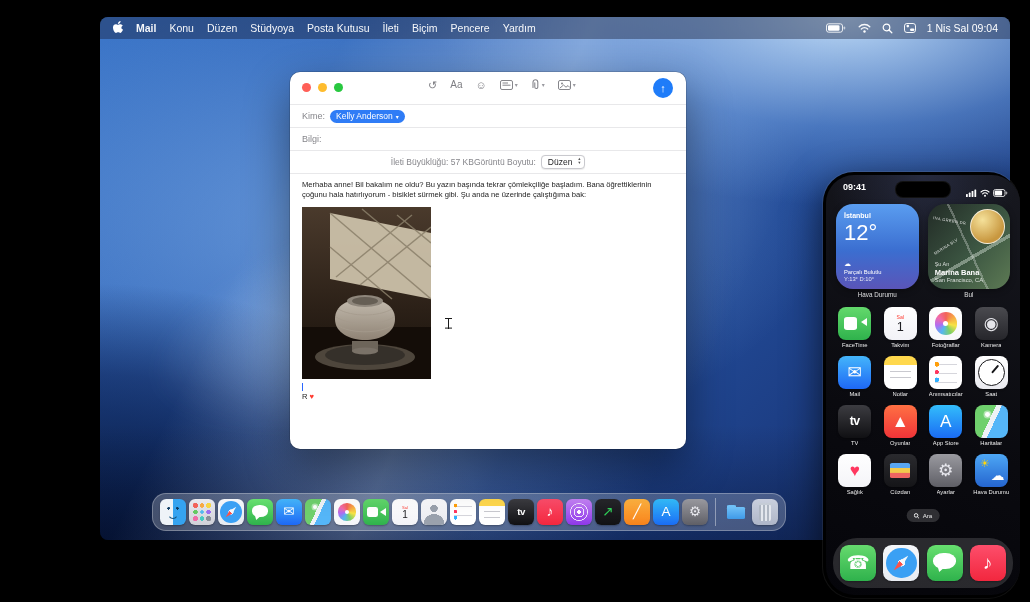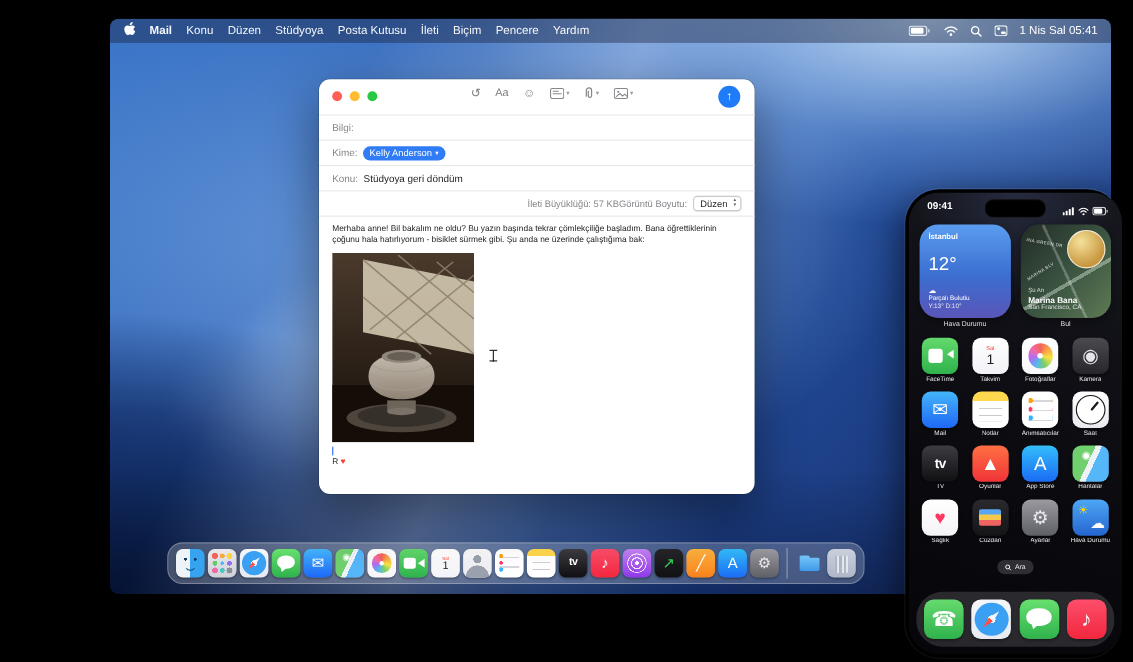--- a/index.html
+++ b/index.html
@@ -39,21 +39,21 @@
   .tool{display:flex;align-items:center;gap:2px;font-size:11px;line-height:1}
   .tool .chev{font-size:6px;color:#9a9aa0}
   .tool svg{display:block}
   #mw-send{position:absolute;right:13px;top:6px;width:20px;height:20px;border-radius:50%;background:#1f7cf9;
       color:#fff;display:flex;align-items:center;justify-content:center;font-size:11px;font-weight:700}
   .mw-row{display:flex;align-items:center;height:22px;padding:0 12px;border-top:.5px solid #e8e8ea}
   .fld-label{color:#86868b;margin-right:5px}
   .chip{display:inline-flex;align-items:center;gap:3px;background:#2f7cf6;color:#fff;border-radius:8px;
       padding:1.5px 6px;font-size:8.5px}
   .chip .chev{font-size:6px}
-  .mw-size-row{justify-content:flex-end;color:#86868b;font-size:8.5px}
+  .mw-size-row{justify-content:center;color:#86868b;font-size:8.5px}
   .size-right{display:flex;align-items:center;gap:5px}
   .mw-select{display:flex;align-items:center;gap:5px;border:.5px solid #c9c9ce;border-radius:4px;
       padding:1px 3px 1px 6px;background:#fff;color:#1d1d1f;box-shadow:0 .5px 1px rgba(0,0,0,.08)}
   .updown{display:flex;flex-direction:column;font-size:3.8px;line-height:3.6px;color:#555}
   #mw-body{padding:6px 12px 0;position:relative}
   #mw-paragraph{font-size:7.6px;line-height:9.6px;color:#222;width:360px}
   #pottery-photo{margin-top:8px;display:block}
   #caret-line{height:10px;margin-top:3px;position:relative}
   #insertion-caret{position:absolute;left:0;top:1px;width:1px;height:8px;background:#2a66ff}
   .closing-line{font-size:7.6px;line-height:9.2px;color:#222}
@@ -170,21 +170,21 @@
                  linear-gradient(200deg,#17181f 0%,#0a0a0f 60%,#05050a 100%)}
   #ph-time{position:absolute;left:17px;top:7px;font-size:9px;font-weight:700}
   #ph-island{position:absolute;left:50%;top:6px;transform:translateX(-50%);width:54px;height:15px;border-radius:8px;
       background:#000;border:.5px solid rgba(255,255,255,.07)}
   #ph-status-right{position:absolute;right:12px;top:8px;display:flex;align-items:center;gap:3px}
   #ph-widgets{position:absolute;top:29px;left:10px;right:10px;display:flex;gap:9px}
   .widget{width:85px;height:85px;border-radius:17px;overflow:hidden;position:relative;
       box-shadow:0 2px 6px rgba(0,0,0,.35)}
   #widget-weather{background:linear-gradient(180deg,#5a9df0 0%,#3b6ed0 55%,#5a55b8 100%);padding:8px;box-sizing:border-box}
   #wx-city{font-size:7px;font-weight:600}
-  #wx-temp{font-size:17px;font-weight:300;margin-top:11px}
+  #wx-temp{font-size:22px;font-weight:300;margin-top:1px}
   #wx-bottom{position:absolute;left:8px;bottom:7px}
   #wx-glyph{font-size:7px}
   #wx-cond{font-size:5.8px;margin-top:1px}
   #wx-hilo{font-size:5.8px;color:rgba(255,255,255,.85);margin-top:1px}
   #widget-findmy{background:linear-gradient(130deg,#222b26 0%,#3c5642 55%,#5d7a54 100%)}
   #widget-findmy .streets{position:absolute;inset:0;
       background:linear-gradient(65deg,transparent 48%,rgba(255,255,255,.28) 48% 50%,transparent 50%),
                  linear-gradient(150deg,transparent 58%,rgba(230,240,230,.4) 58% 61%,transparent 61%)}
   .street-label{position:absolute;font-size:4px;letter-spacing:.4px;color:rgba(255,255,255,.8);white-space:nowrap}
   #street1{left:5px;top:14px;transform:rotate(10deg)}
@@ -251,21 +251,21 @@
             <line x1="7" y1="7" x2="9.8" y2="9.8" stroke="#fff" stroke-width="1.3" stroke-linecap="round"></line>
           </svg>
       </span>
       <span>
         <svg width="12" height="10" viewBox="0 0 12 10">
             <rect x="0.5" y="0.5" width="11" height="9" rx="2.4" stroke="rgba(255,255,255,.95)" fill="none"></rect>
             <circle cx="3.8" cy="3.1" r="1.3" fill="#fff"></circle>
             <rect x="6" y="5.6" width="4.4" height="2.4" rx="1.2" fill="#fff"></rect>
           </svg>
       </span>
-      <span id="menubar-clock">1 Nis Sal 05:41</span>
+      <span id="menubar-clock">1 Nis Sal 09:04</span>
     </span>
   </div>
 
   <div id="mail-window">
     <div id="mw-toolbar">
       <div class="traffic">
         <span class="tl red"></span>
         <span class="tl yellow"></span>
         <span class="tl green"></span>
       </div>
@@ -301,32 +301,28 @@
             </svg>
           <span class="chev">▾</span>
         </span>
       </div>
       <div id="mw-send">
           <span>↑</span>
         </div>
     </div>
 
     <div class="mw-row">
-      <span class="fld-label">Bilgi:</span>
-    </div>
-    <div class="mw-row">
       <span class="fld-label">Kime:</span>
       <span class="chip">
         <span>Kelly Anderson</span>
         <span class="chev">▾</span>
       </span>
     </div>
     <div class="mw-row">
-      <span class="fld-label">Konu:</span>
-      <span>Stüdyoya geri döndüm</span>
+      <span class="fld-label">Bilgi:</span>
     </div>
     <div class="mw-row mw-size-row">
       <span>İleti Büyüklüğü: 57 KB</span>
       <span class="size-right">
         <span>Görüntü Boyutu:</span>
         <span class="mw-select">
           <span>Düzen</span>
           <span class="updown">
             <span>▲</span>
               <span>▼</span>

